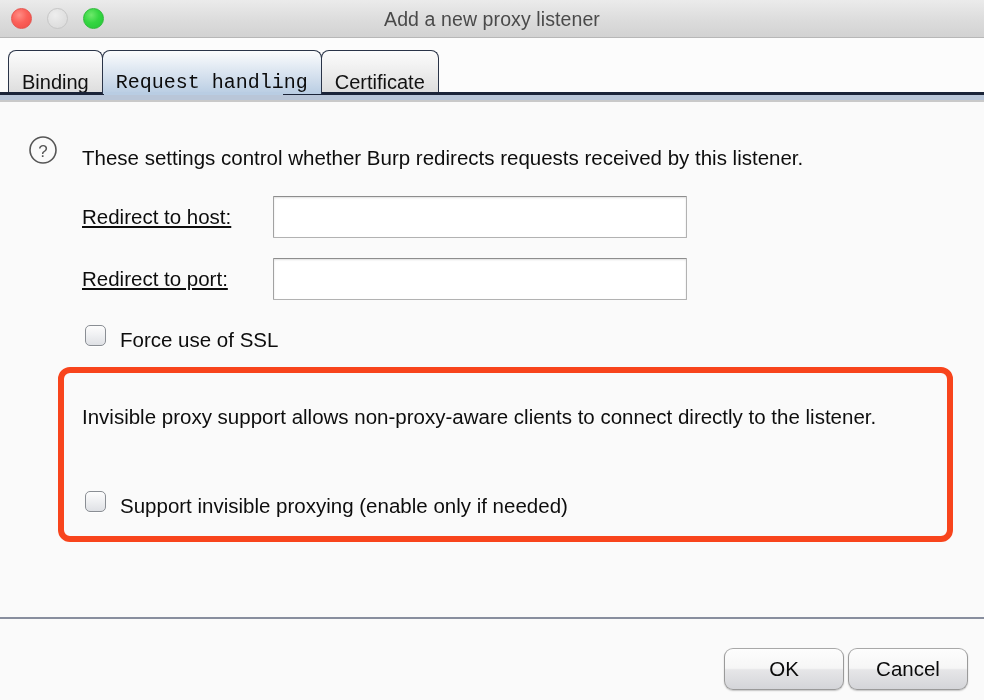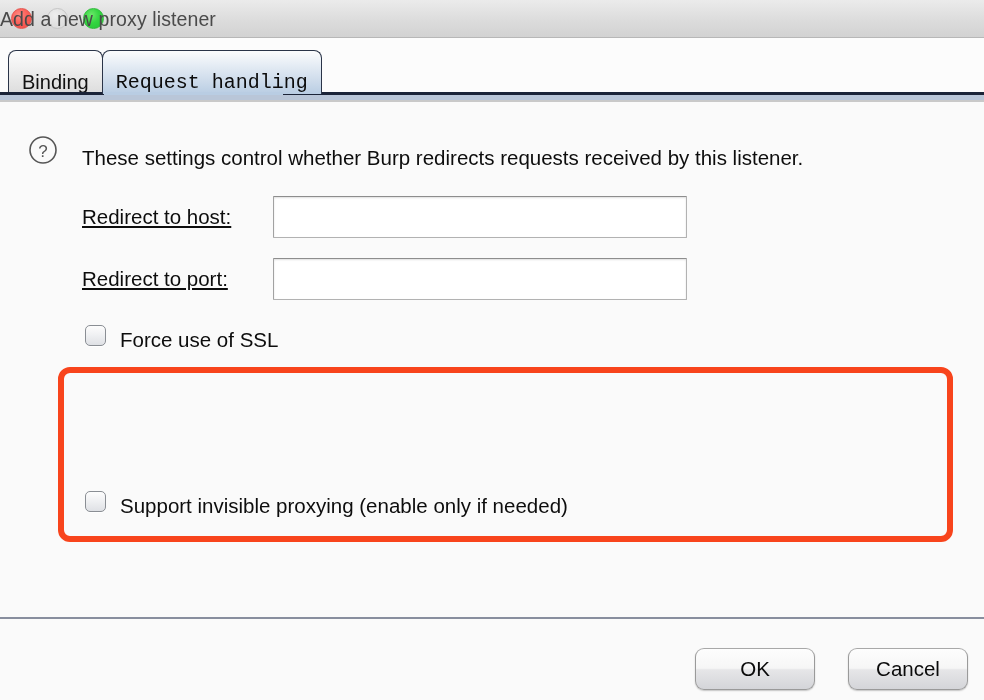--- a/index.html
+++ b/index.html
@@ -55,20 +55,21 @@
   .light-max {
     background: radial-gradient(circle at 38% 32%, #6ee96b 0%, #34d641 45%, #24c437 100%);
     border: 1px solid #2dbb38;
   }
   .window-title {
     position: absolute;
     left: 0; top: 0;
     width: 984px;
     height: 38px;
     line-height: 38px;
+    text-align: center;
     font-size: 19.5px;
     color: #4a4a4a;
     letter-spacing: 0.1px;
   }
 
   
   .tabstrip {
     position: absolute;
     left: 0; top: 38px;
     width: 984px;
@@ -253,21 +254,21 @@
     position: absolute;
     left: 0; top: 515px;
     width: 984px;
     height: 2px;
     background: #888e9e;
   }
   .footer-buttons {
     position: absolute;
     right: 16px; top: 546px;
     display: flex;
-    gap: 33px;
+    gap: 4px;
   }
   .btn {
     height: 42px;
     min-width: 120px;
     padding: 0 18px;
     font-family: "Liberation Sans", sans-serif;
     font-size: 20.5px;
     color: #0b0b0b;
     border: 1px solid #9a9a9a;
     border-top-color: #a8a8a8;
@@ -289,20 +290,21 @@
       <div class="light light-min"></div>
       <div class="light light-max"></div>
     </div>
     <div class="window-title">Add a new proxy listener</div>
   </div>
 
   <div class="tabstrip">
     <div class="tabs">
       <div class="tab">Binding</div>
       <div class="tab active">Request handling</div>
+      <div class="tab">Certificate</div>
     </div>
   </div>
   <div class="tab-underline"></div>
   <div class="tab-underline-gap" id="activeTabGap" style="left: 103.719px; width: 179.688px;"></div>
   <div class="tab-band"></div>
   <div class="tab-band2"></div>
 
   <div class="content">
 
     <div class="help-row">
@@ -325,20 +327,21 @@
       <input class="field-input" type="text" value="" style="">
     </div>
 
     <div class="checkrow" style="left:85px; top:223px;">
       <span class="checkbox"></span>
       <span class="checklabel">Force use of SSL</span>
     </div>
 
     <div class="annotation"></div>
 
+    <div class="annot-text">Invisible proxy support allows non-proxy-aware clients to connect directly to the listener.</div>
 
     <div class="checkrow" style="left:85px; top:389px;">
       <span class="checkbox"></span>
       <span class="checklabel">Support invisible proxying (enable only if needed)</span>
     </div>
 
     <div class="footer-sep"></div>
 
     <div class="footer-buttons">
       <button class="btn">OK</button>

